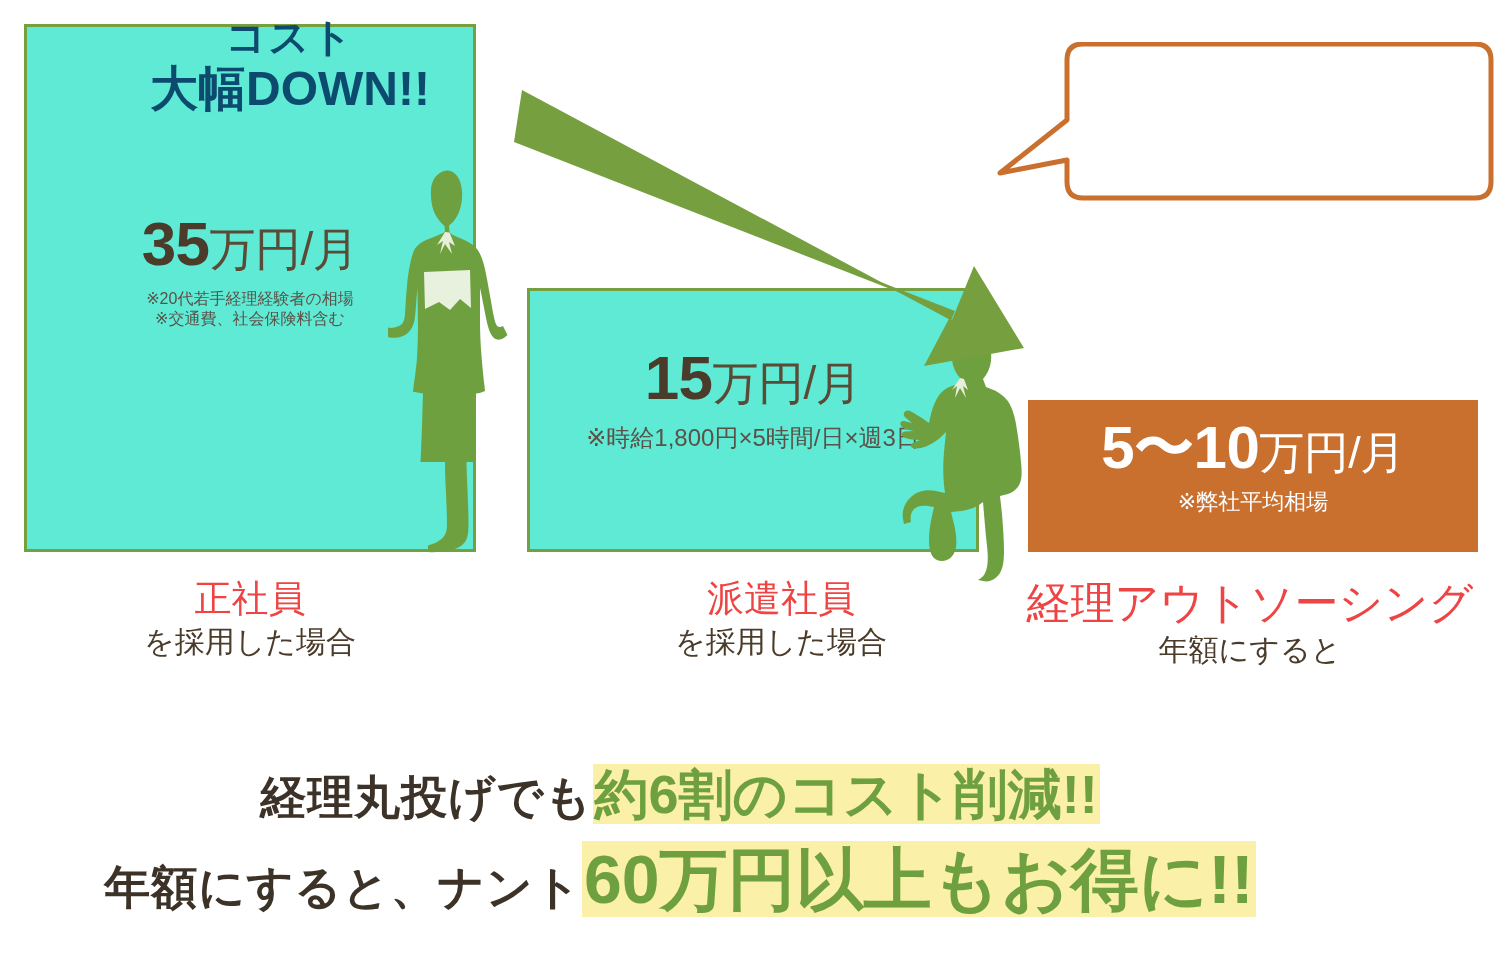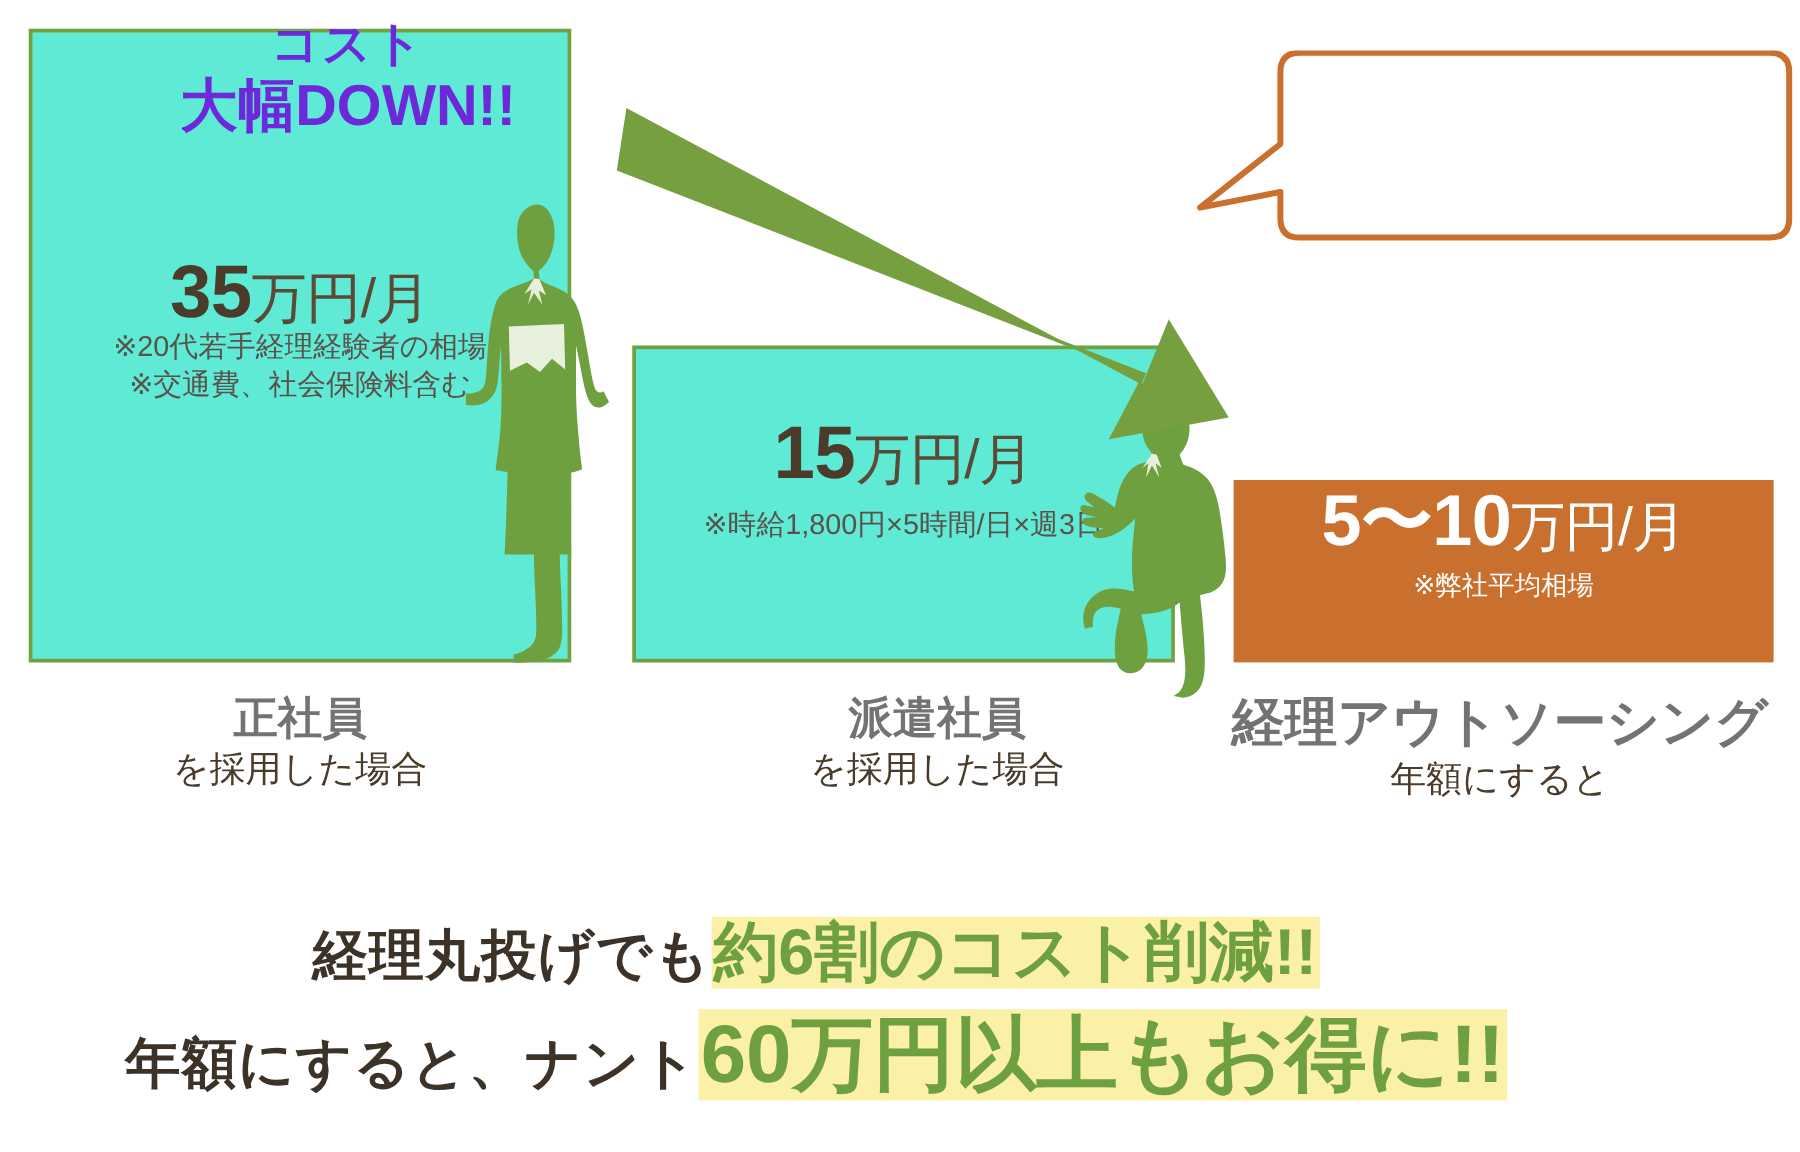--- a/index.html
+++ b/index.html
@@ -54,45 +54,45 @@
     white-space: nowrap;
   }
   .box-orange .note {
     color: #ffffff;
   }
 
   
   #box1 { left: 24px; top: 24px; width: 452px; height: 528px; }
   #box1 .amount { font-size: 62px; margin-top: 186px; }
   #box1 .amount .unit { font-size: 46px; }
-  #box1 .note { font-size: 24px; }
+  #box1 .note { font-size: 16px; margin-top: 14px; }
 
   
   #box2 { left: 527px; top: 288px; width: 452px; height: 264px; }
   #box2 .amount { font-size: 62px; margin-top: 56px; }
   #box2 .amount .unit { font-size: 46px; }
   #box2 .note { font-size: 24px; margin-top: 14px; }
 
   
   #box3 { left: 1028px; top: 400px; width: 450px; height: 152px; }
-  #box3 .amount { font-size: 60px; margin-top: 4px; }
+  #box3 .amount { font-size: 60px; margin-top: 18px; }
   #box3 .amount .unit { font-size: 45px; }
   #box3 .note { font-size: 22px; margin-top: 10px; }
 
   
   .caption {
     position: absolute;
     text-align: center;
     width: 500px;
   }
   .caption .cap-main {
     display: block;
     font-size: 37px;
-    font-weight: bold;
-    color: #737373;
+    font-weight: normal;
+    color: #ef4444;
     line-height: 1.12;
     white-space: nowrap;
   }
   .caption .cap-sub {
     display: block;
     font-size: 30px;
     color: #4A3B2A;
     line-height: 1.25;
     margin-top: 4px;
     white-space: nowrap;
@@ -124,21 +124,21 @@
     top: 42px;
     width: 500px;
     height: 160px;
   }
   #bubble-text {
     position: absolute;
     left: 90px;
     top: 14px;
     width: 400px;
     text-align: center;
-    color: #6d28d9;
+    color: #0c4a6e;
     font-weight: bold;
     line-height: 1.18;
   }
   #bubble-text .bl1 { display: block; font-size: 40px; letter-spacing: 2px; }
   #bubble-text .bl2 { display: block; font-size: 48px; letter-spacing: 0px; }
 
   
   #summary {
     position: absolute;
     left: 0;

